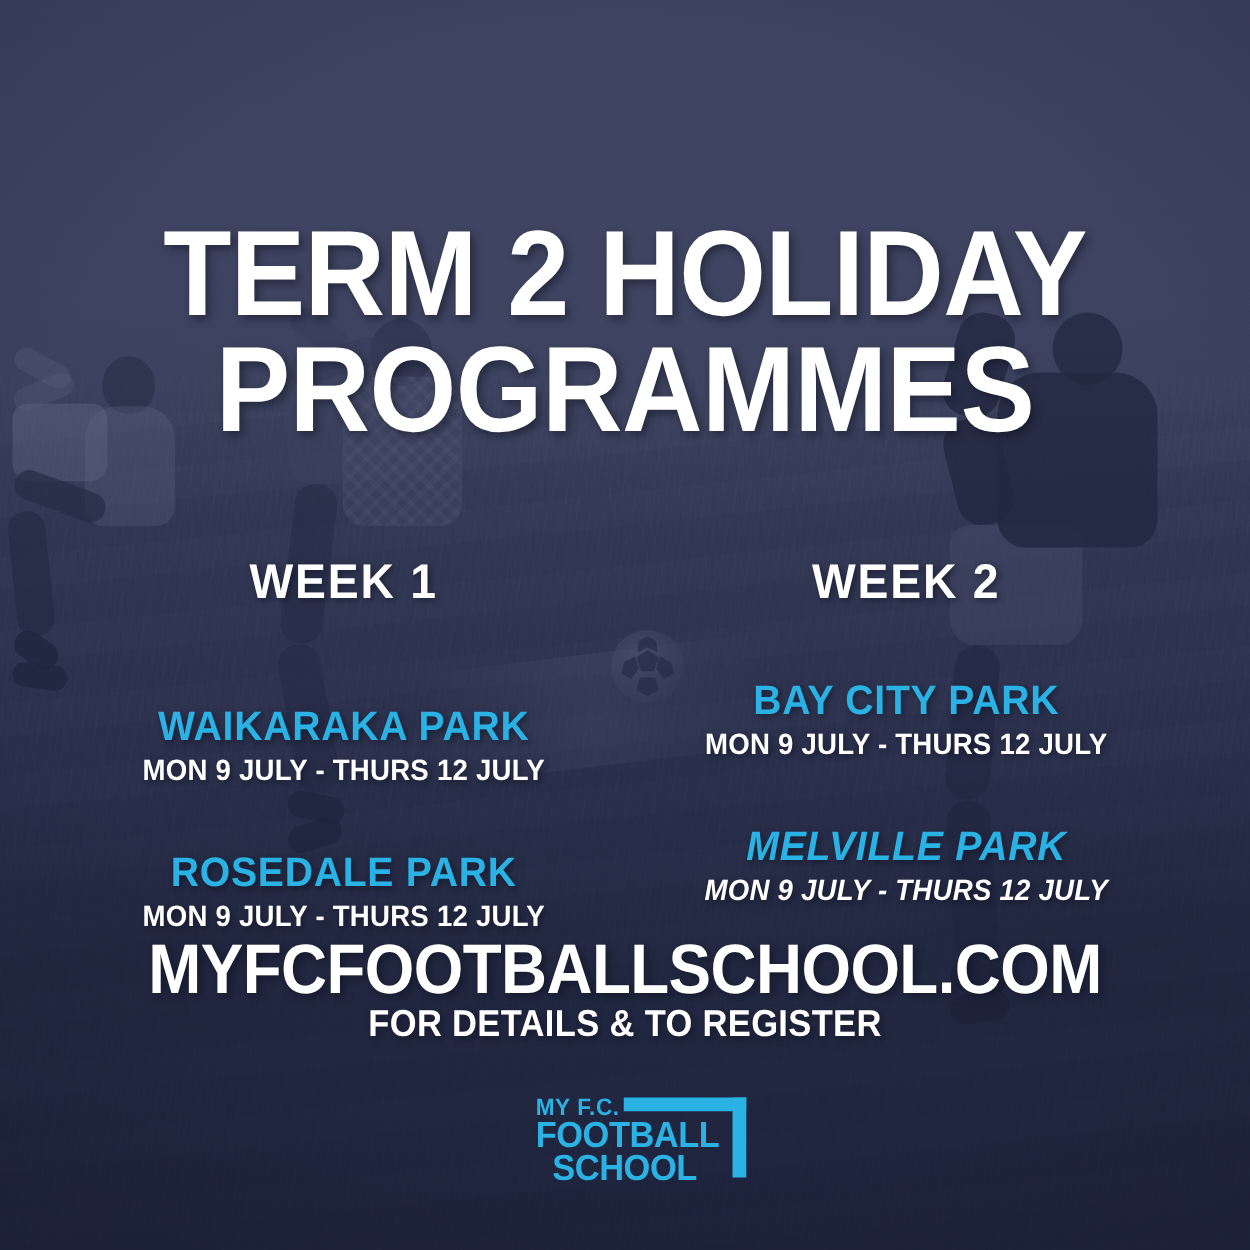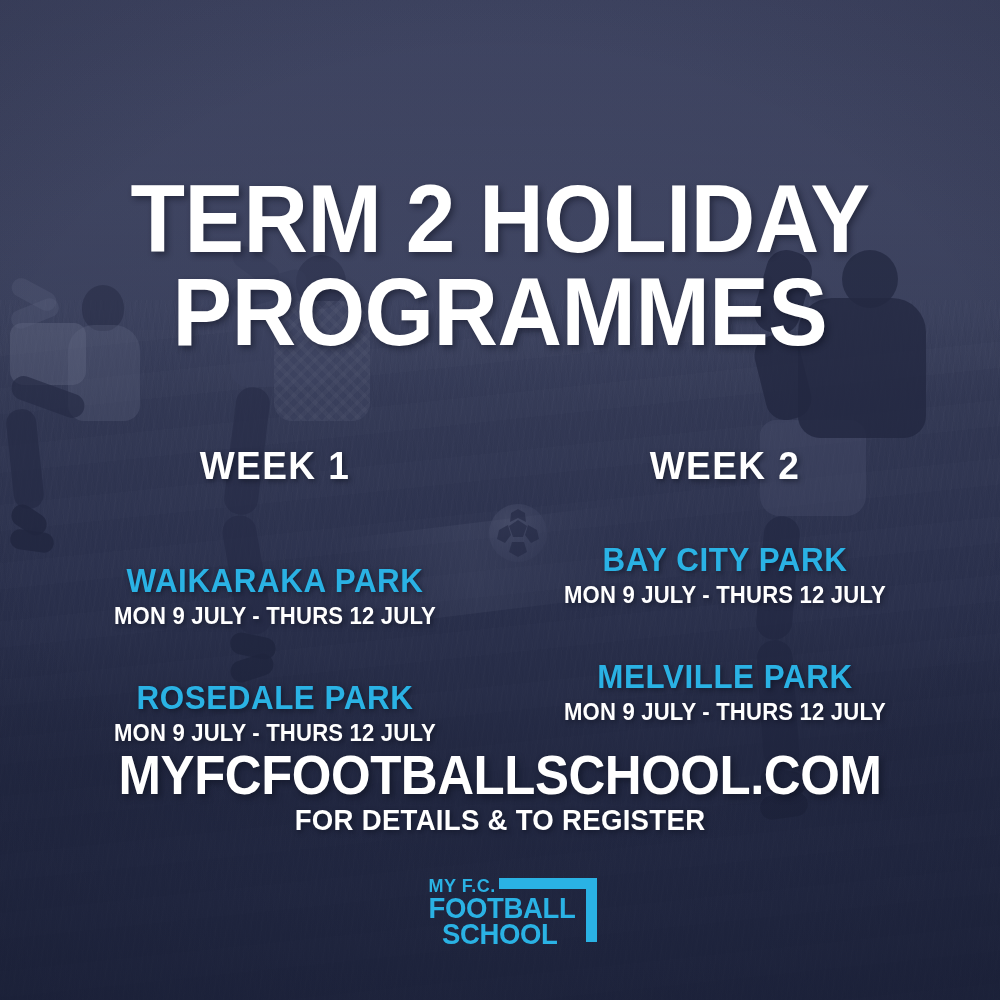--- a/index.html
+++ b/index.html
@@ -197,21 +197,21 @@
     font-weight: 700;
     font-size: 39px;
     letter-spacing: 1.5px;
     transform: scaleX(0.95);
     text-shadow: 2px 2px 5px rgba(8,11,24,0.5);
   }
   .session { margin-top: 0; }
   #week-1 .session-0 { margin-top: 74px; }
   #week-1 .session-1 { margin-top: 49px; }
   #week-2 .session-0 { margin-top: 53px; }
-  #week-2 .session-1 { margin-top: 49px; }
+  #week-2 .session-1 { margin-top: 49px; font-style: italic; }
 
   .venue {
     margin: 0;
     color: #2ab2e4;
     font-weight: 700;
     font-size: 33px;
     letter-spacing: 0.6px;
     transform: scaleX(0.95);
     text-shadow: 2px 2px 5px rgba(8,11,24,0.5);
   }

